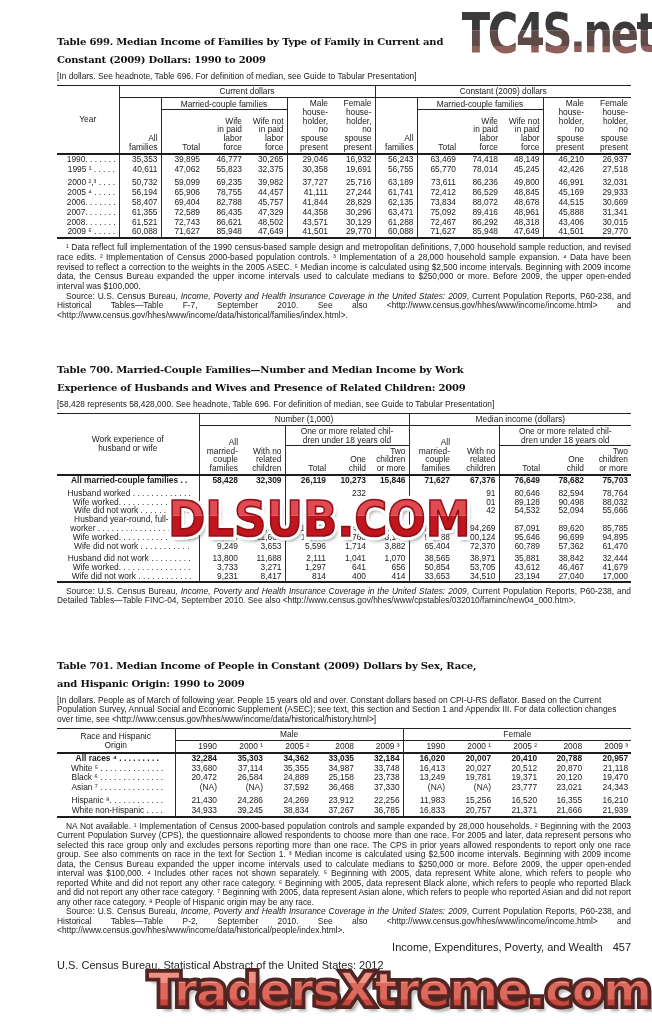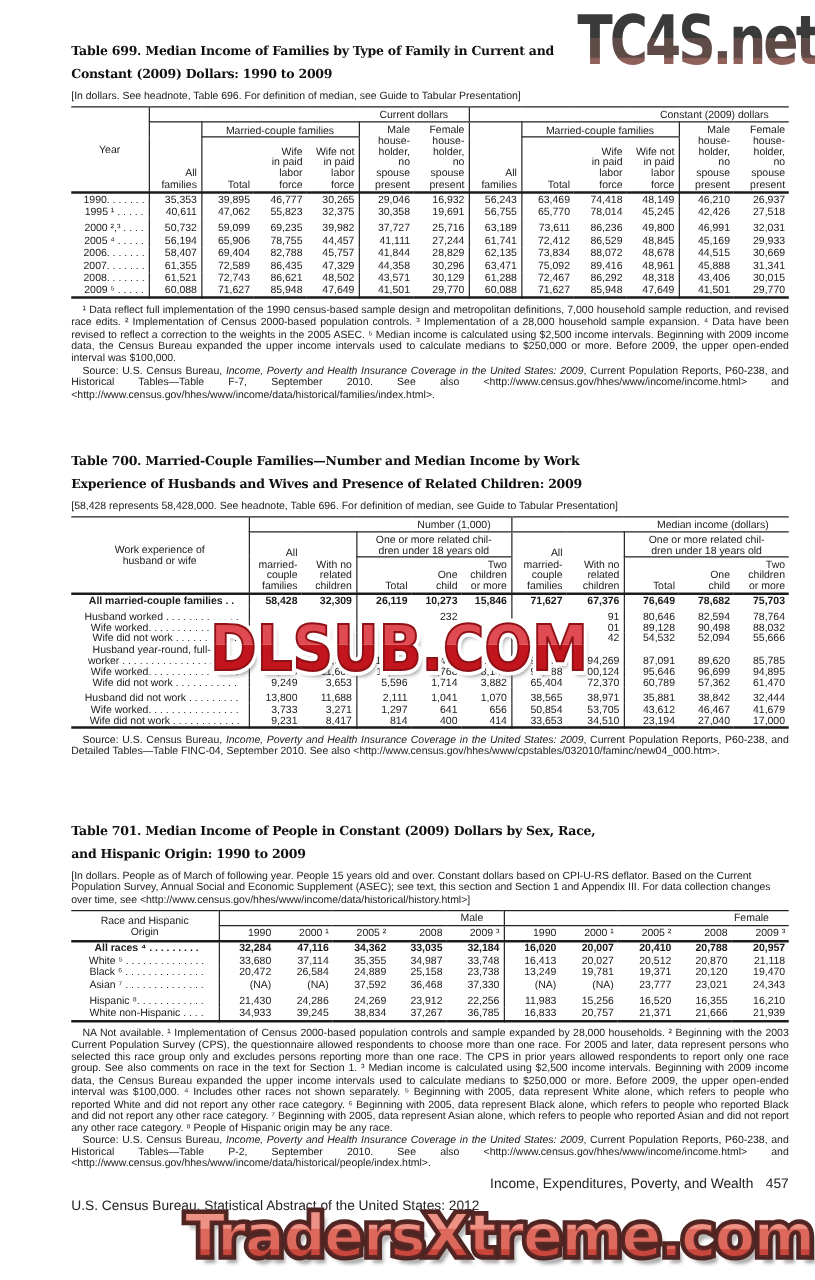--- a/index.html
+++ b/index.html
@@ -10,21 +10,21 @@
   #sec700{top:361px}
   #sec701{top:657px}
   .title{font-family:"DejaVu Serif","Liberation Serif",serif;font-weight:bold;
          font-size:10px;line-height:17.8px;white-space:pre-line;letter-spacing:-0.2px;color:#111;}
   .headnote{font-size:8.4px;line-height:9.6px;margin:3px 0 4px 0;}
   table.tbl{border-collapse:collapse;table-layout:fixed;width:574px;font-size:8.4px;
             margin-top:2px;border-top:1px solid #222;border-bottom:2px solid #1c1c1c;}
   table.tbl thead{border-bottom:2px solid #1c1c1c;}
   .tbl th{font-weight:normal;font-size:8.4px;line-height:8.8px;padding:1px 3px 1px 0;
           white-space:pre-line;text-align:right;vertical-align:bottom;}
-  .tbl .grp{vertical-align:middle;padding:1px 16px;border-bottom:1px solid #222;white-space:nowrap;}
+  .tbl .grp{text-align:center;vertical-align:middle;padding:1px 16px;border-bottom:1px solid #222;white-space:nowrap;}
   .tbl .grp2{text-align:center;vertical-align:middle;padding:1px 0 0 0;border-bottom:1px solid #222;white-space:pre-line;}
   .tbl .stubh{text-align:center;vertical-align:middle;white-space:pre-line;padding:0;}
   .tbl td{line-height:9.8px;padding:0 3px 0 0;overflow:hidden;white-space:nowrap;vertical-align:bottom;}
   .t700 td{line-height:8.8px;}
   .t701 td{line-height:9.6px;}
   .tbl td.stub{text-align:center;padding:0 0 0 7px;}
   .t700 td.stub,.t701 td.stub{padding-left:3px;}
   .tbl td.stub .stubwrap{overflow:hidden;white-space:nowrap;}
   .tbl td.ind{padding-left:12px;}
   .t700 td.ind{padding-left:8px;margin-top:18px;}
@@ -571,21 +571,21 @@
         <th>2008</th>
         <th>2009 ³</th>
       </tr>
     </thead>
     <tbody>
         <tr class="bold">
           <td class="stub ">
             <div class="stubwrap">All races ⁴ . . . . . . . . .</div>
           </td>
           <td class="num vl">32,284</td>
-          <td class="num ">47,116</td>
+          <td class="num ">35,303</td>
           <td class="num ">34,362</td>
           <td class="num ">33,035</td>
           <td class="num ">32,184</td>
           <td class="num vl">16,020</td>
           <td class="num ">20,007</td>
           <td class="num ">20,410</td>
           <td class="num ">20,788</td>
           <td class="num ">20,957</td>
         </tr>
         <tr>

